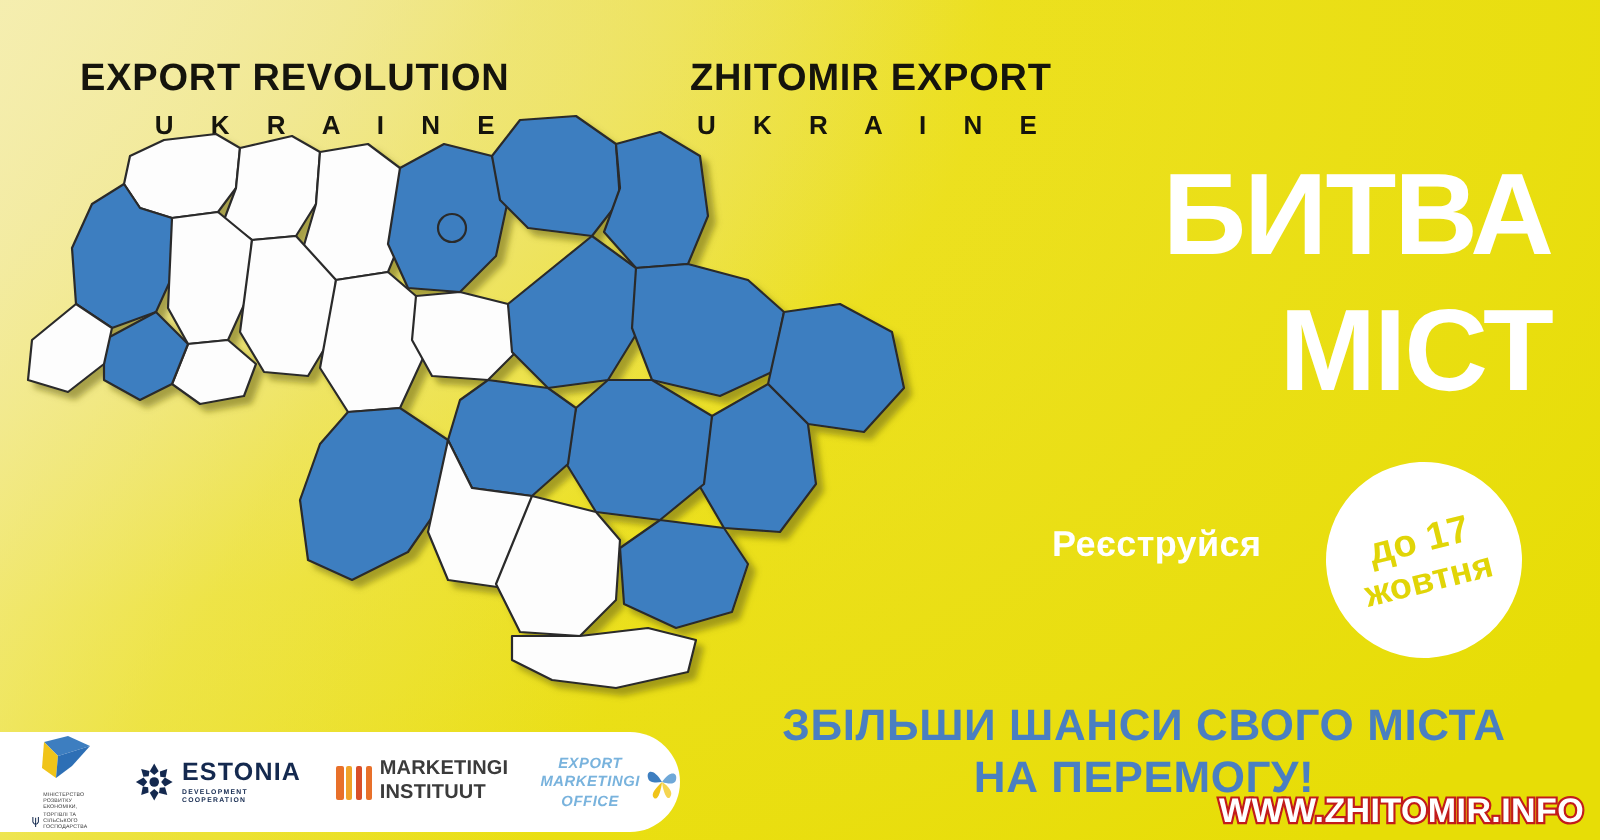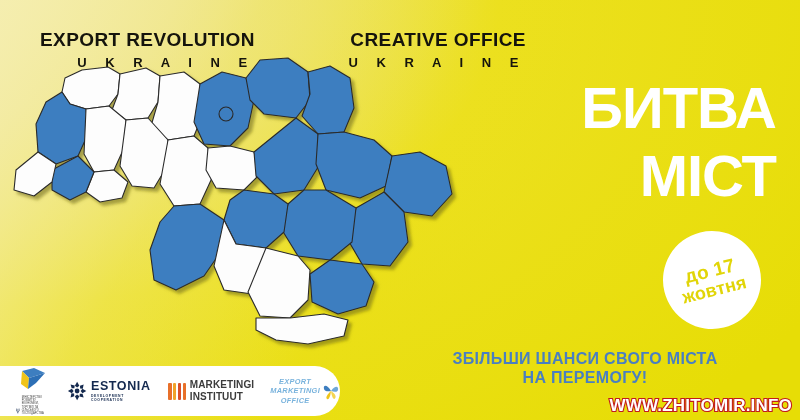--- a/index.html
+++ b/index.html
@@ -112,27 +112,27 @@
     font-size: 19px;
     line-height: 1.05;
     letter-spacing: 0.2px;
     white-space: nowrap;
   }
   #badge .bl2 { font-size: 18px; }
 
   
   #tagline {
     position: absolute;
-    left: 375px;
+    left: 362px;
     top: 350px;
     width: 420px;
     text-align: center;
     color: #4a7fc1;
     font-weight: bold;
-    font-size: 16px;
+    font-size: 22px;
     line-height: 1.18;
     letter-spacing: 0.3px;
   }
   #tagline span { display: block; white-space: nowrap; }
 
   
   #logobar {
     position: absolute;
     left: -30px;
     bottom: 4px;
@@ -194,21 +194,21 @@
 
 <div id="poster">
   <div class="wash"></div>
 
   <div class="brand" id="brand-left">
     <div class="b-main">EXPORT REVOLUTION</div>
     <div class="b-sub">U K R A I N E</div>
   </div>
 
   <div class="brand" id="brand-right">
-    <div class="b-main">CREATIVE OFFICE</div>
+    <div class="b-main">ZHITOMIR EXPORT</div>
     <div class="b-sub">U K R A I N E</div>
   </div>
 
   <div id="map-wrap">
     <svg viewBox="0 0 480 292" xmlns="http://www.w3.org/2000/svg" aria-hidden="true">
       <defs>
         <filter id="mapshadow" x="-20%" y="-20%" width="150%" height="150%">
           <feDropShadow dx="3.5" dy="3.5" stdDeviation="1.6" flood-color="#6b6512" flood-opacity="0.55"></feDropShadow>
         </filter>
       </defs>
@@ -267,20 +267,21 @@
         <circle class="rg rg-b" cx="218" cy="62" r="7"></circle>
       </g>
     </svg>
   </div>
 
   <div id="headline">
     <span class="l1">БИТВА</span>
     <span class="l2">МІСТ</span>
   </div>
 
+  <div id="register">Реєструйся</div>
 
   <div id="badge">
     <div class="bl">до 17</div>
     <div class="bl bl2">жовтня</div>
   </div>
 
   <div id="tagline">
     <span>ЗБІЛЬШИ ШАНСИ СВОГО МІСТА</span>
     <span>НА ПЕРЕМОГУ!</span>
   </div>

